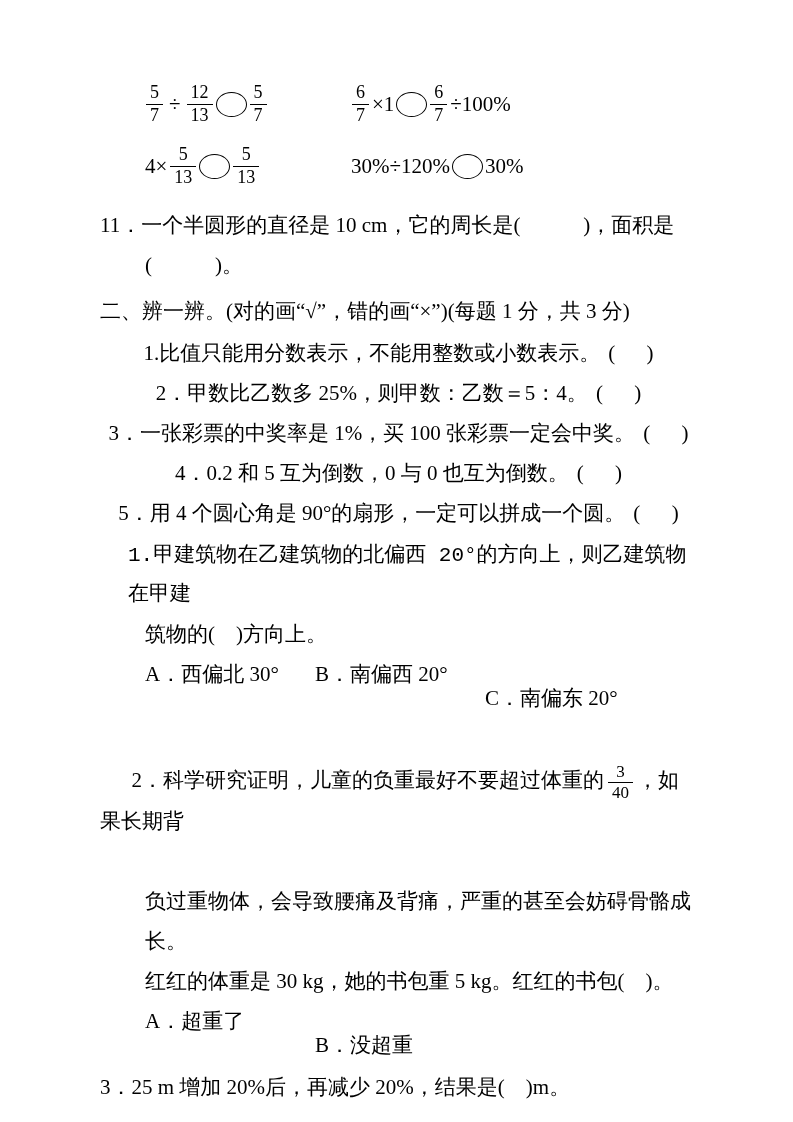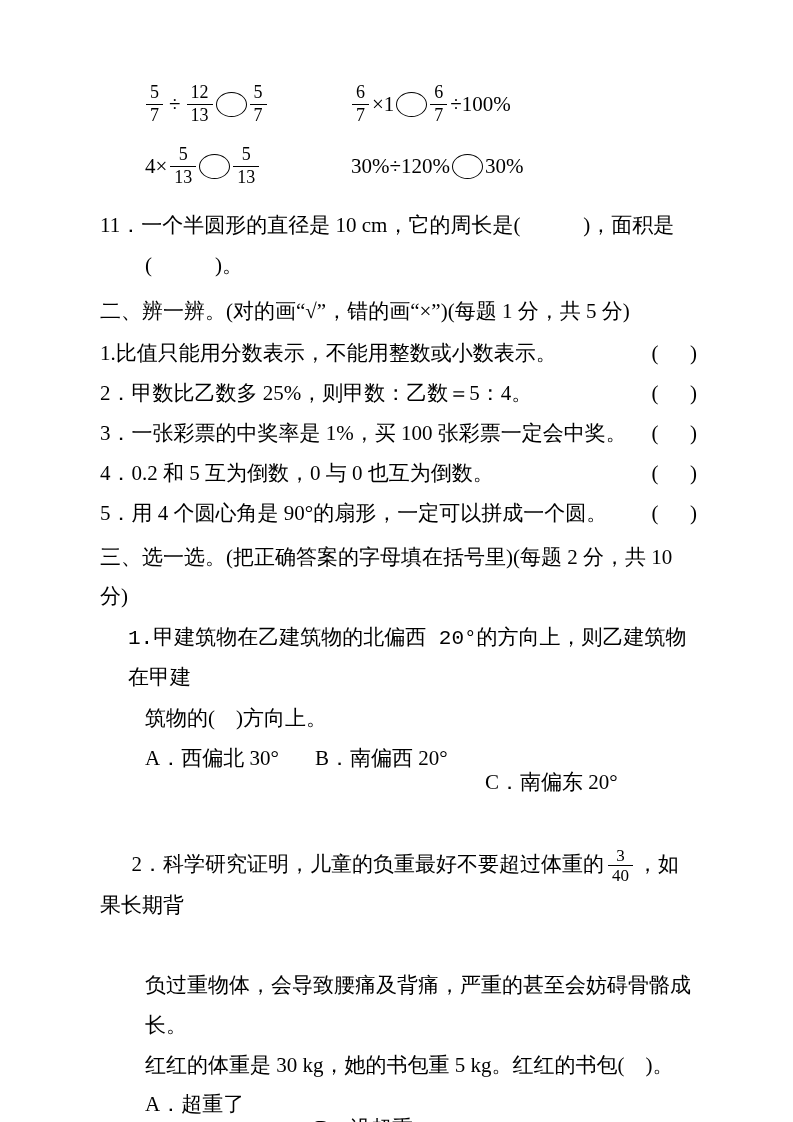--- a/index.html
+++ b/index.html
@@ -52,21 +52,21 @@
   .calc-cell .txt { margin: 0 1px; }
 
   
   .q11 { margin-bottom: 6px; }
   .indent1 { margin-left: 45px; }
   .indent2 { margin-left: 28px; font-family: Liberation Mono, monospace; }
 
   .sec-header { margin: 4px 0 2px 0; }
 
   
-  .tf-item { display: flex; justify-content: space-between; }
+  .tf-item { display: flex; justify-content: center; }
   .tf-blank { margin-left: 8px; flex-shrink: 0; }
 
   
   .q-block { margin-top: 2px; }
   .options { display: flex; margin-left: 45px; }
   .options .opt { width: 170px; }
   .options .opt:last-child { width: auto; margin-top: 24px; }
 </style>
 </head>
 <body>
@@ -124,21 +124,21 @@
         <span class="txt">30%</span>
       </div>
     </div>
   </div>
 
   <div class="q11">
     <div class="line">11．一个半圆形的直径是 10 cm，它的周长是(            )，面积是</div>
     <div class="line indent1">(            )。</div>
   </div>
 
-  <div class="sec-header">二、辨一辨。(对的画“√”，错的画“×”)(每题 1 分，共 5 分)</div>
+  <div class="sec-header">二、辨一辨。(对的画“√”，错的画“×”)(每题 1 分，共 3 分)</div>
   <div>
     <div class="tf-item">
       <span class="tf-text">1.比值只能用分数表示，不能用整数或小数表示。</span>
       <span class="tf-blank">(      )</span>
     </div>
     <div class="tf-item">
       <span class="tf-text">2．甲数比乙数多 25%，则甲数：乙数＝5：4。</span>
       <span class="tf-blank">(      )</span>
     </div>
     <div class="tf-item">
@@ -148,21 +148,20 @@
     <div class="tf-item">
       <span class="tf-text">4．0.2 和 5 互为倒数，0 与 0 也互为倒数。</span>
       <span class="tf-blank">(      )</span>
     </div>
     <div class="tf-item">
       <span class="tf-text">5．用 4 个圆心角是 90°的扇形，一定可以拼成一个圆。</span>
       <span class="tf-blank">(      )</span>
     </div>
   </div>
 
-  <div class="sec-header">三、选一选。(把正确答案的字母填在括号里)(每题 2 分，共 10 分)</div>
 
   <div class="q-block">
     <div class="line indent2">1.甲建筑物在乙建筑物的北偏西 20°的方向上，则乙建筑物在甲建</div>
     <div class="line indent1">筑物的(    )方向上。</div>
     <div class="options">
       <span class="opt">A．西偏北 30°</span>
       <span class="opt">B．南偏西 20°</span>
       <span class="opt">C．南偏东 20°</span>
     </div>
   </div>

